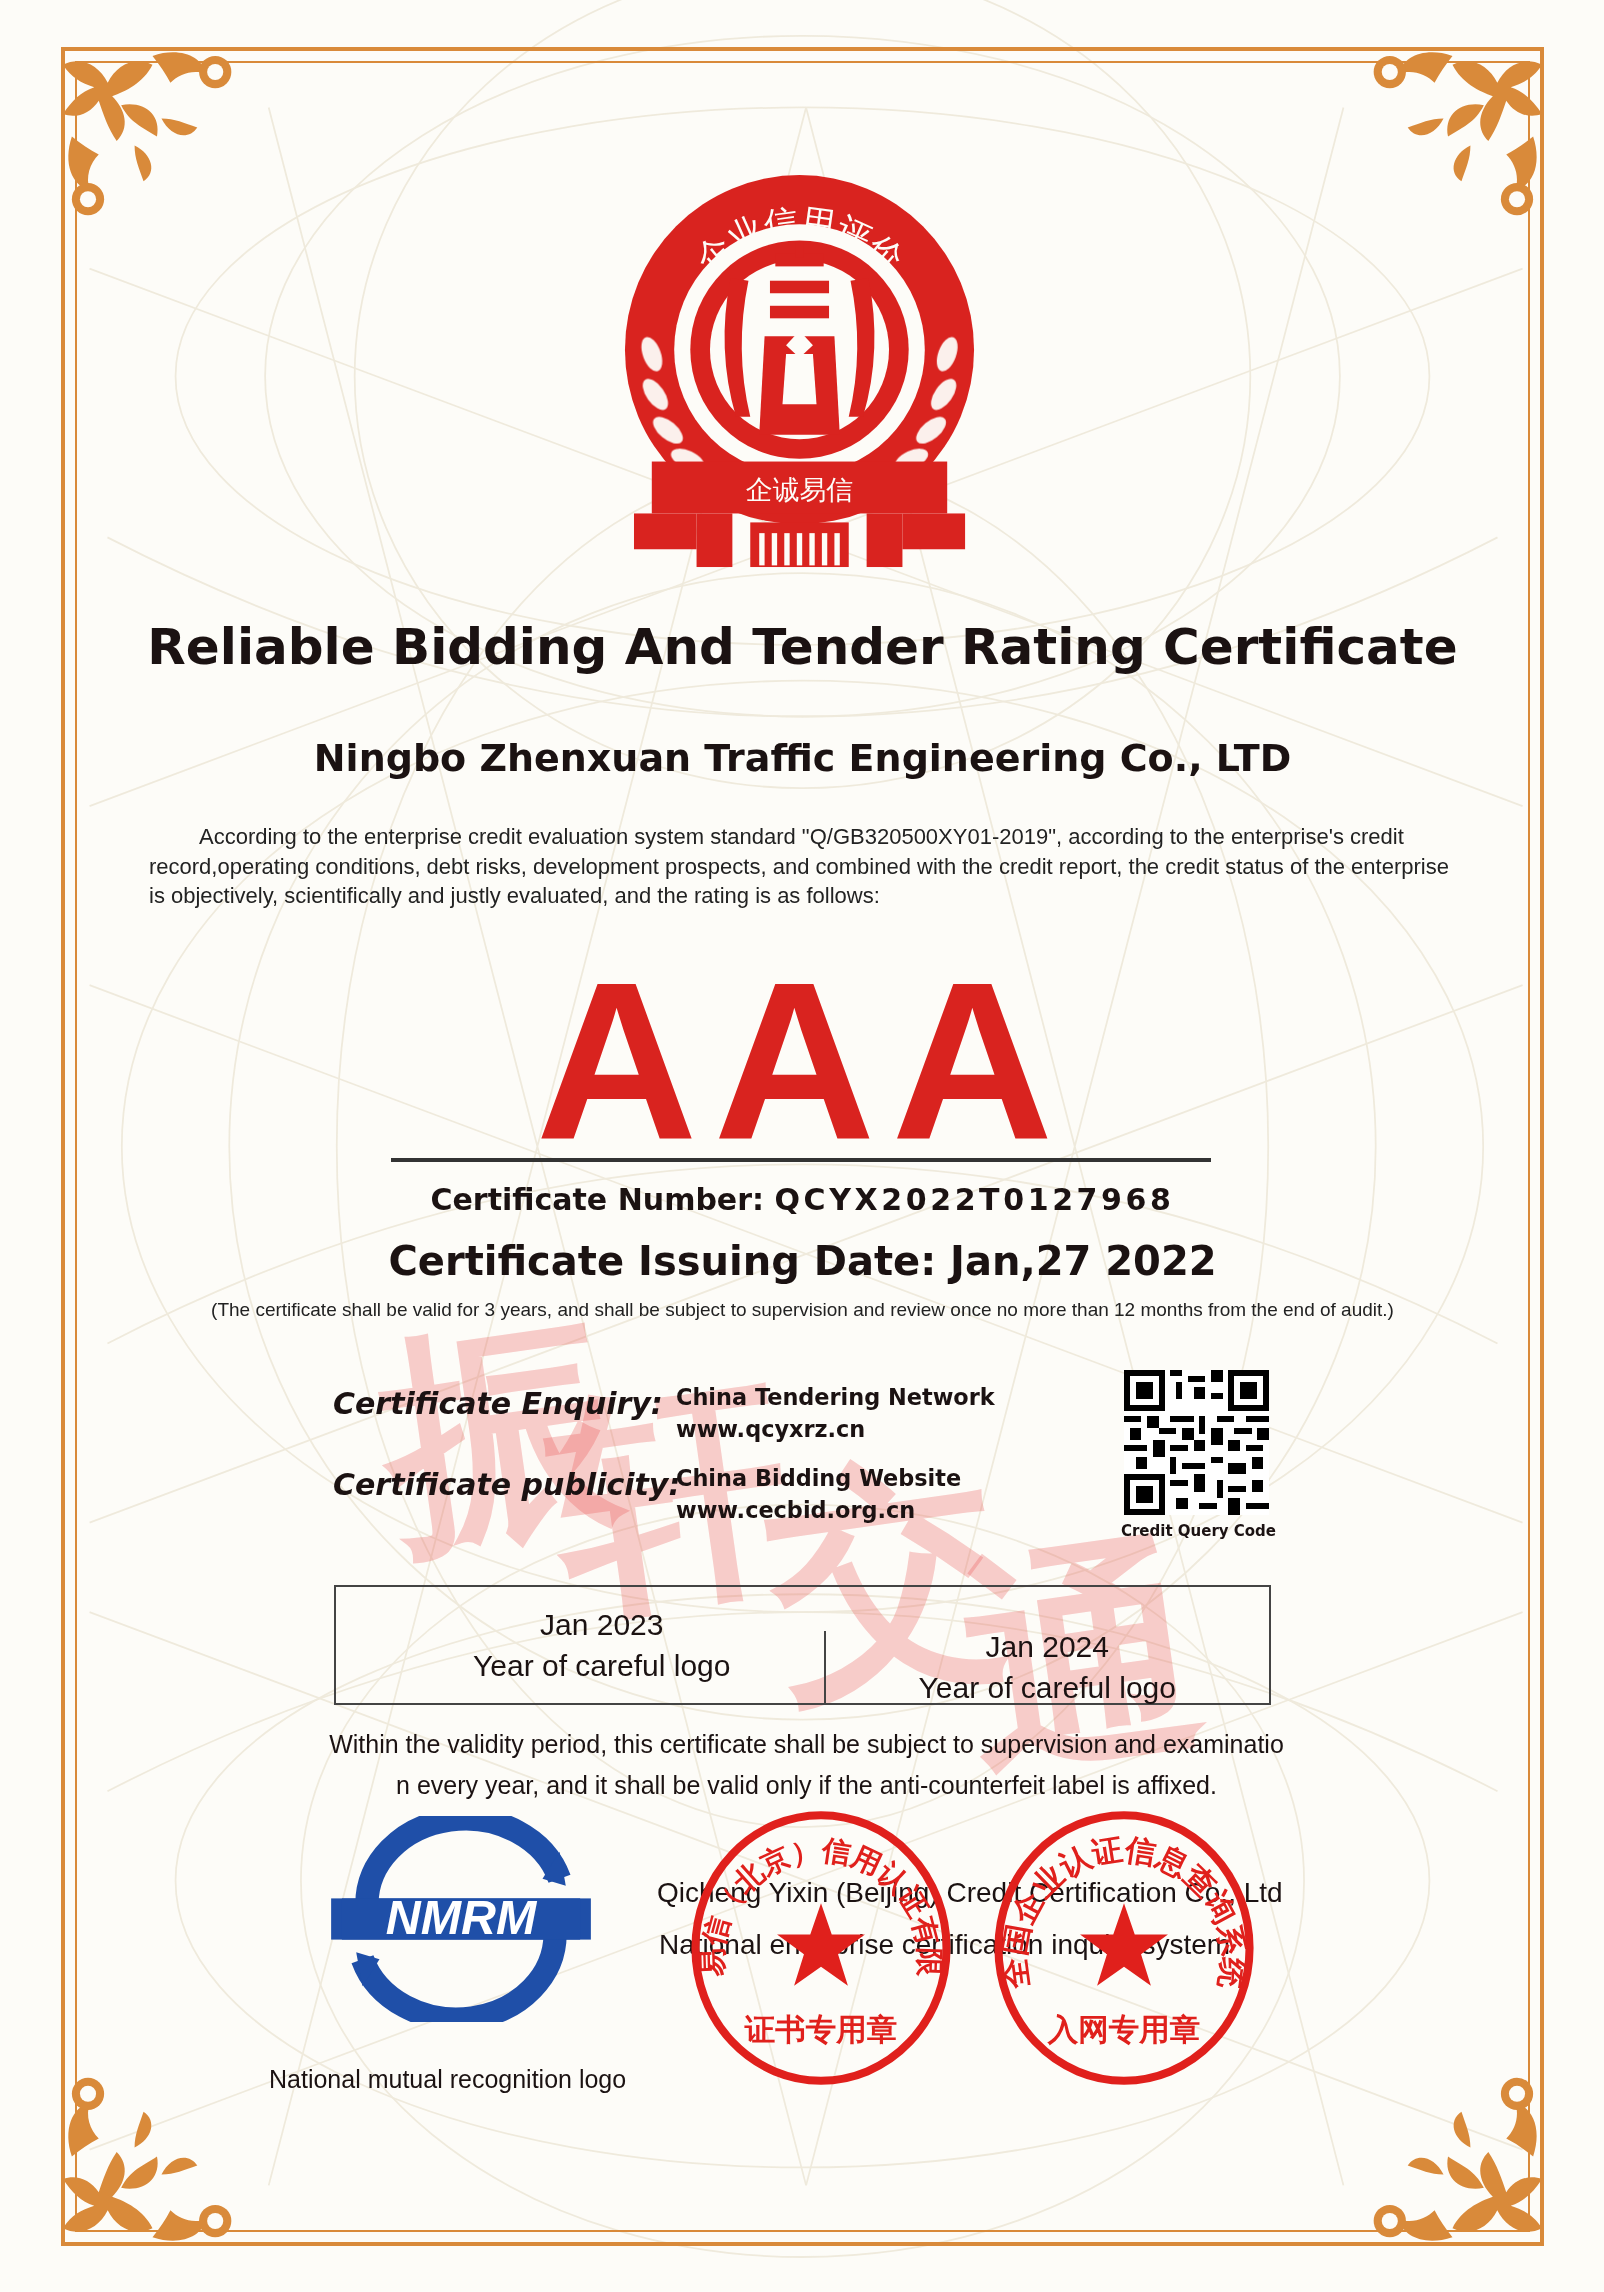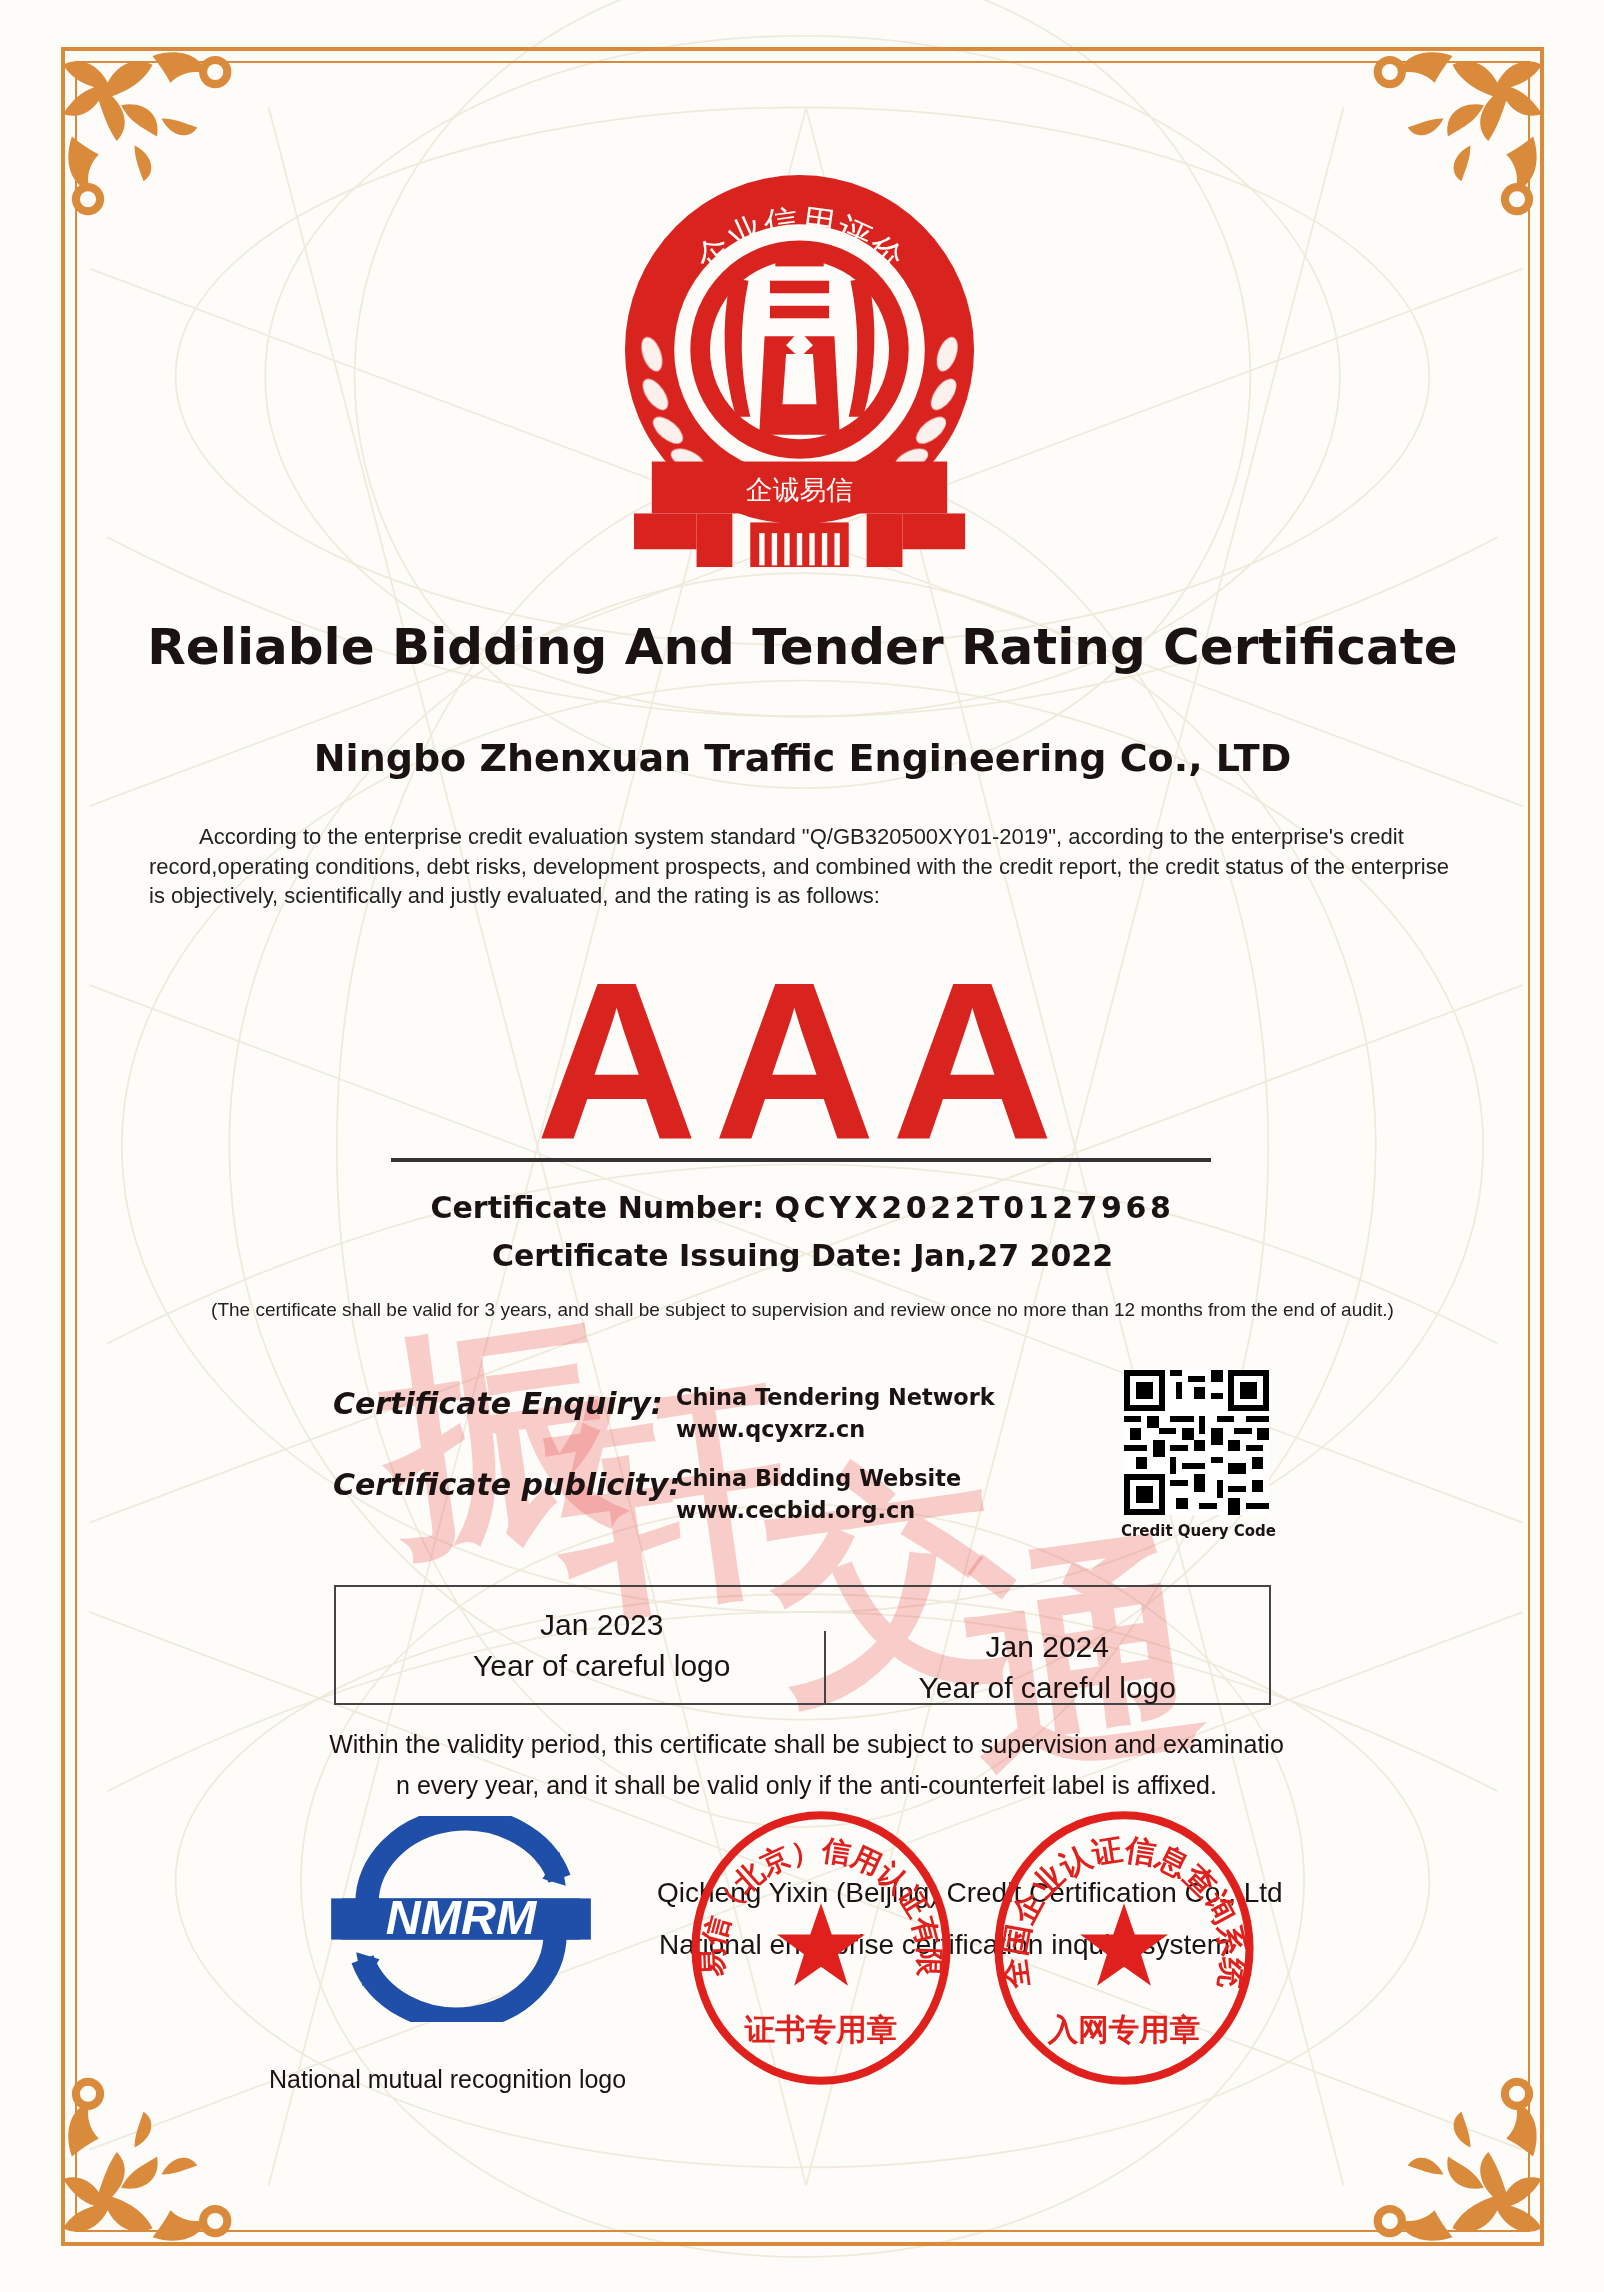--- a/index.html
+++ b/index.html
@@ -46,22 +46,22 @@
     .rating {
       position: absolute; left: 0; right: 0; top: 949px; text-align: center;
       font-family: "Liberation Sans", sans-serif; font-weight: bold;
       font-size: 224px; line-height: 224px; letter-spacing: 16px; color: #d9231f;
     }
     .rule { position: absolute; left: 391px; width: 820px; top: 1158px; height: 3.6px; background: #333; }
 
     .cert-no, .cert-date {
       position: absolute; left: 0; right: 0; text-align: center; font-weight: bold; color: #1b1212;
     }
-    .cert-no { top: 1182px; font-size: 30px; margin-top: 8px; }
-    .cert-date { top: 1238px; font-size: 30px; }
+    .cert-no { top: 1182px; font-size: 30px; }
+    .cert-date { top: 1238px; font-size: 40px; }
     .cert-no .val { letter-spacing: 3.6px; }
     .validity-note {
       position: absolute; left: 0; right: 0; top: 1299px; text-align: center;
       font-family: "Liberation Sans", sans-serif; font-size: 19px; color: #222;
     }
 
     .watermark {
       position: absolute; left: 385px; top: 1263px; width: 896px; height: 502px; pointer-events: none;
       color: rgba(232, 80, 80, 0.28); font-family: "DejaVu Serif", serif; font-size: 233px; font-weight: bold;
     }

